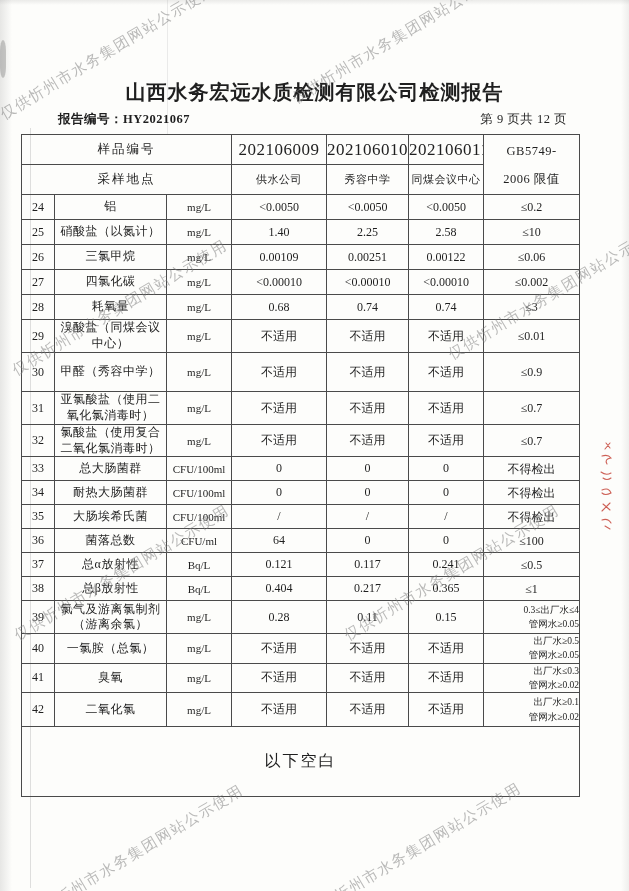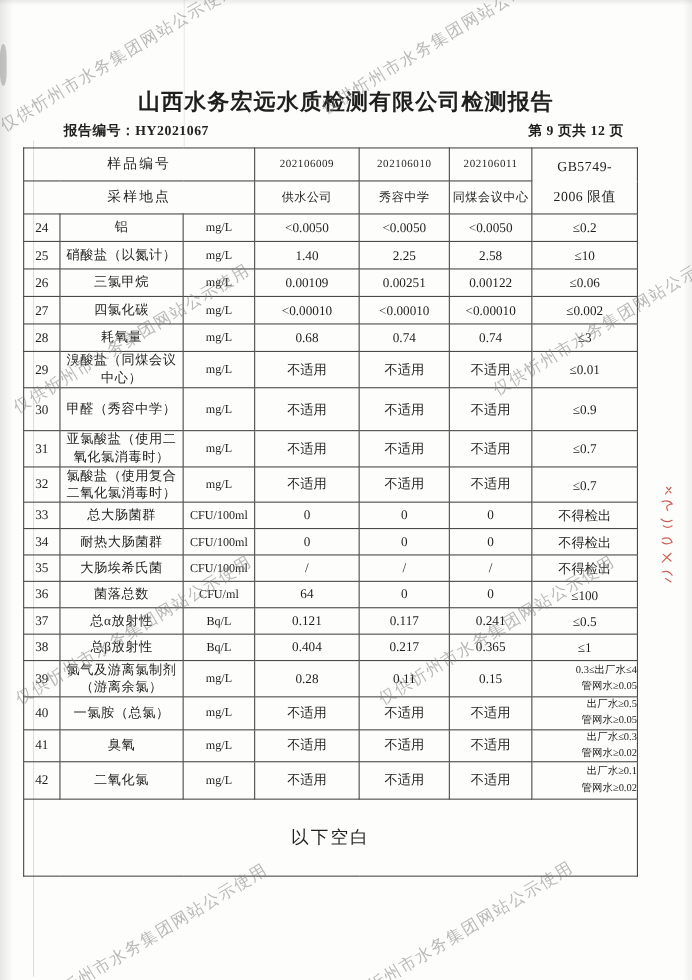--- a/index.html
+++ b/index.html
@@ -24,33 +24,33 @@
     position:absolute;white-space:nowrap;z-index:5;pointer-events:none;
     font-family:"Liberation Sans","DejaVu Sans",sans-serif;
     font-size:15px;letter-spacing:1.5px;color:rgba(122,122,122,.52);
     transform:translate(-50%,-50%) rotate(-31deg);
   }
   
   .title{position:absolute;top:79px;left:0;width:629px;text-align:center;
     font-family:"Liberation Sans","DejaVu Sans",sans-serif;
     font-size:20px;font-weight:bold;letter-spacing:1px;}
   .report-no{position:absolute;left:58px;top:111px;font-size:12.5px;font-weight:bold;letter-spacing:.5px;}
-  .page-no{position:absolute;right:62px;top:111px;font-size:12.5px;font-weight:bold;letter-spacing:.5px;margin-left:16px;}
+  .page-no{position:absolute;right:62px;top:111px;font-size:12.5px;font-weight:normal;letter-spacing:.5px;margin-left:16px;}
   
   table.report{
     position:absolute;left:21px;top:134px;width:558px;
     border-collapse:collapse;table-layout:fixed;z-index:2;
     font-size:12px;
   }
   table.report td{
     border:1px solid #4a4a4a;text-align:center;vertical-align:middle;
     padding:0;overflow:hidden;
   }
   td.hd{font-size:12.5px;letter-spacing:2px;}
-  td.sid{font-size:10px;letter-spacing:.5px;}
+  td.sid{font-size:17px;letter-spacing:.5px;}
   td.loc{font-size:11px;letter-spacing:.5px;}
   td.gbcell span{display:block;line-height:28px;font-size:12.5px;letter-spacing:.5px;}
   td.name{text-align:left;padding:1px 2px 1px 6px;line-height:1.3;letter-spacing:.5px;}
   td.unit{font-size:11px;}
   td.lim{white-space:pre-line;line-height:1.35;}
   td.lim.sm{font-size:9.5px;line-height:1.5;letter-spacing:0;text-align:right;}
   td.blank-cell{text-align:left;vertical-align:top;padding:17px 0 0 21px;font-size:16px;letter-spacing:2px;}
   .red-mark{position:absolute;left:597px;top:440px;z-index:6;opacity:.8;}
 </style>
 </head>

